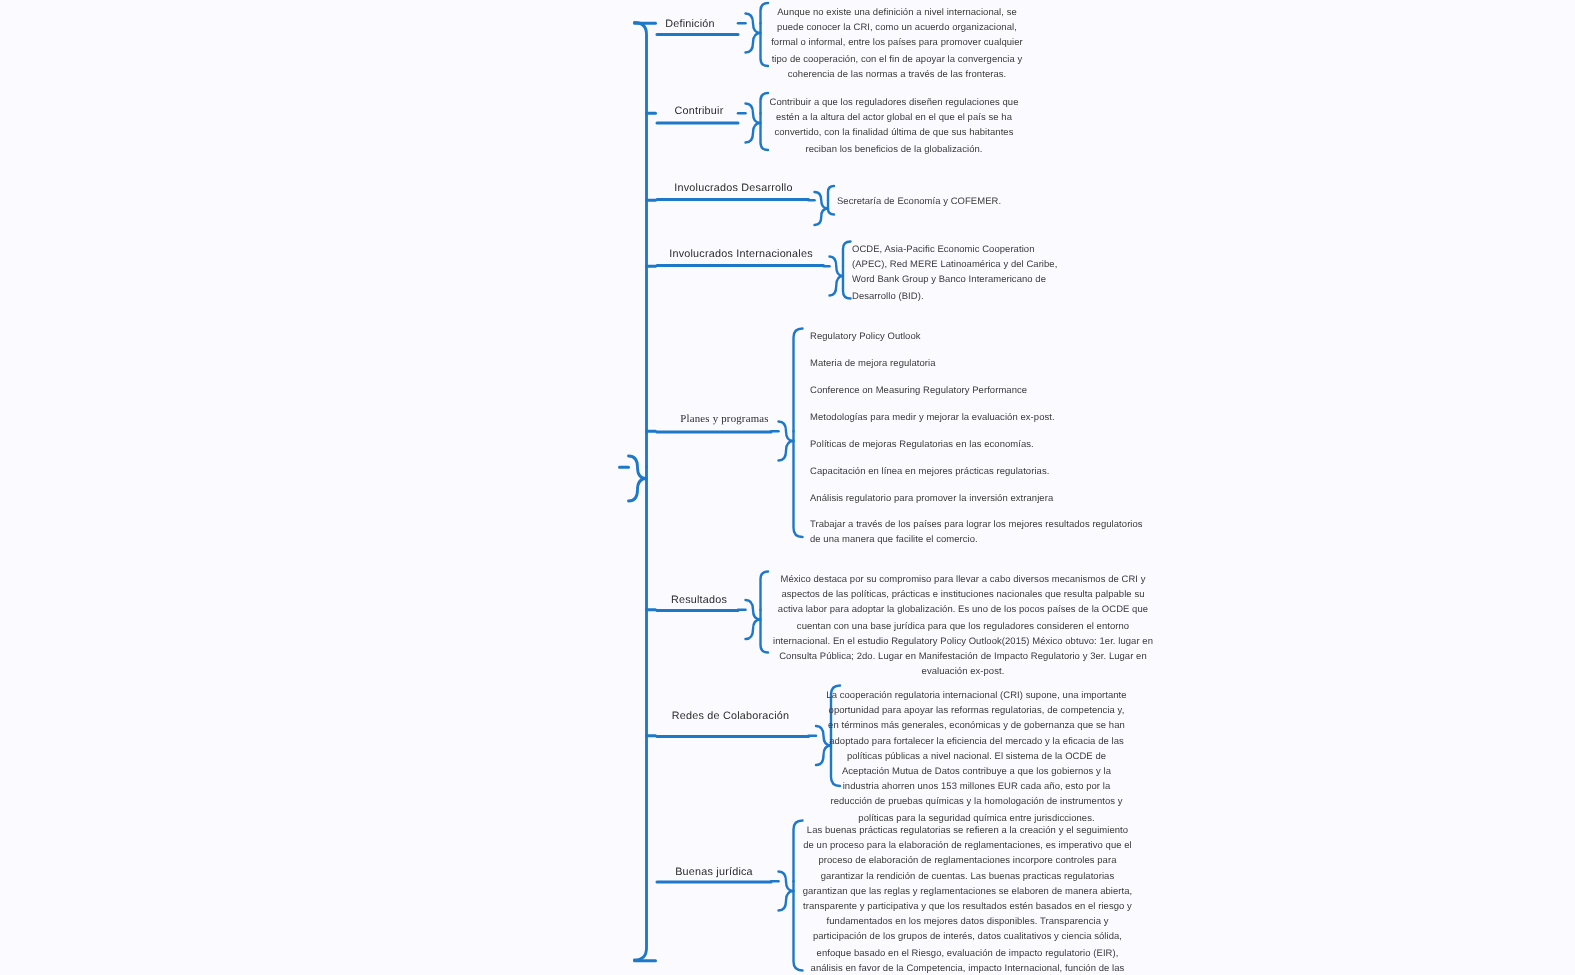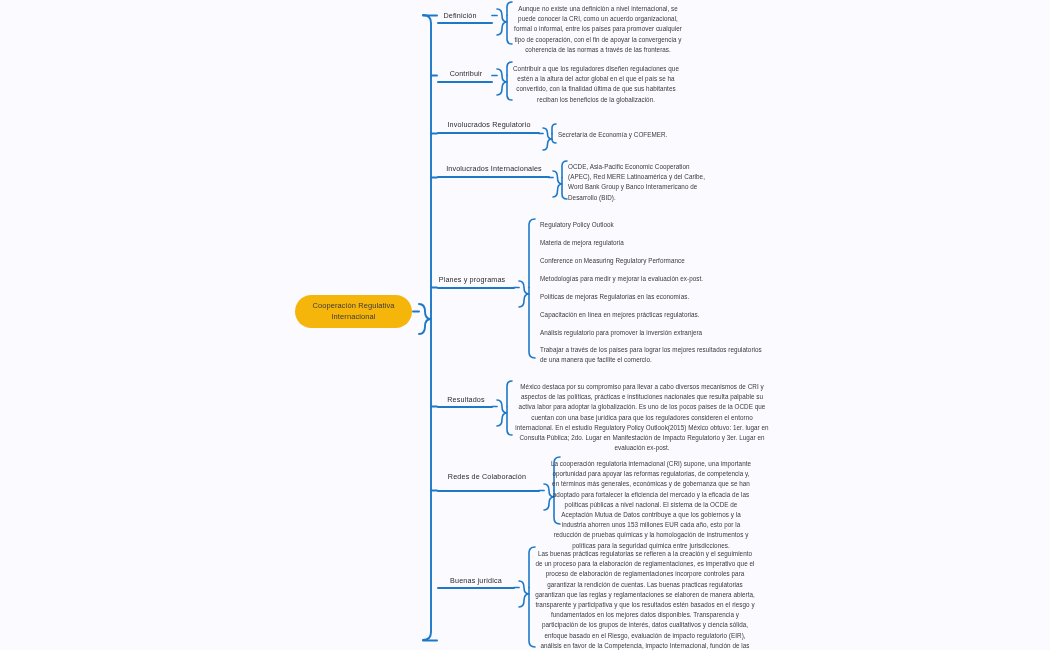--- a/index.html
+++ b/index.html
@@ -151,41 +151,38 @@
       <path d="M554,490.5 L554,463 q0,-6 6,-6" stroke-width="1.6"></path>
       <path d="M554,490.5 L554,518 q0,6 6,6" stroke-width="1.6"></path>
 
       <path d="M514,587.5 L519,587.5"></path>
       <path d="M519,581 q5,0 5,6.5 q0,6.5 5,6.5 q-5,0 -5,6.5 q0,6.5 -5,6.5" stroke-width="1.6"></path>
       <path d="M529,587.5 L529,553 q0,-6 6,-6" stroke-width="1.6"></path>
       <path d="M529,587.5 L529,641 q0,6 6,6" stroke-width="1.6"></path>
     </g>
   </svg>
 
-  <div class="center-node">
-    <span>Cooperación Regulativa Internacional</span>
-  </div>
 
   <div class="branch-label" style="left:460px; top:11px;">Definición</div>
   <div class="branch-underline" style="left:437px; top:22px; width:56px;"></div>
   <div class="content" style="left:512px; top:4px; width:172px;">Aunque no existe una definición a nivel internacional, se puede conocer la CRI, como un acuerdo organizacional, formal o informal, entre los países para promover cualquier tipo de cooperación, con el fin de apoyar la convergencia y coherencia de las normas a través de las fronteras.</div>
 
   <div class="branch-label" style="left:466px; top:69px;">Contribuir</div>
   <div class="branch-underline" style="left:437px; top:81px; width:56px;"></div>
   <div class="content" style="left:512px; top:64px; width:168px;">Contribuir a que los reguladores diseñen regulaciones que estén a la altura del actor global en el que el país se ha convertido, con la finalidad última de que sus habitantes reciban los beneficios de la globalización.</div>
 
-  <div class="branch-label" style="left:489px; top:120px;">Involucrados Regulatorio</div>
+  <div class="branch-label" style="left:489px; top:120px;">Involucrados Desarrollo</div>
   <div class="branch-underline" style="left:437px; top:132px; width:103px;"></div>
   <div class="content left" style="left:558px; top:130px; width:190px;">Secretaría de Economía y COFEMER.</div>
 
   <div class="branch-label" style="left:494px; top:164px;">Involucrados Internacionales</div>
   <div class="branch-underline" style="left:437px; top:176px; width:113px;"></div>
   <div class="content left" style="left:568px; top:162px; width:142px;">OCDE, Asia-Pacific Economic Cooperation (APEC), Red MERE Latinoamérica y del Caribe, Word Bank Group y Banco Interamericano de Desarrollo (BID).</div>
 
-  <div class="branch-label" style="left:472px; top:275px;">Planes y programas</div>
+  <div class="branch-label" style="left:483px; top:275px;font-family:Liberation Serif, serif;">Planes y programas</div>
   <div class="branch-underline" style="left:437px; top:287px; width:78px;"></div>
 
   <div class="list-item" style="left:540px; top:220px;">Regulatory Policy Outlook</div>
   <div class="list-item" style="left:540px; top:238px;">Materia de mejora regulatoria</div>
   <div class="list-item" style="left:540px; top:256px;">Conference on Measuring Regulatory Performance</div>
   <div class="list-item" style="left:540px; top:274px;">Metodologías para medir y mejorar la evaluación ex-post.</div>
   <div class="list-item" style="left:540px; top:292px;">Políticas de mejoras Regulatorias en las economías.</div>
   <div class="list-item" style="left:540px; top:310px;">Capacitación en línea en mejores prácticas regulatorias.</div>
   <div class="list-item" style="left:540px; top:328px;">Análisis regulatorio para promover la inversión extranjera</div>
   <div class="list-item wrap" style="left:540px; top:345px;">Trabajar a través de los países para lograr los mejores resultados regulatorios de una manera que facilite el comercio.</div>

